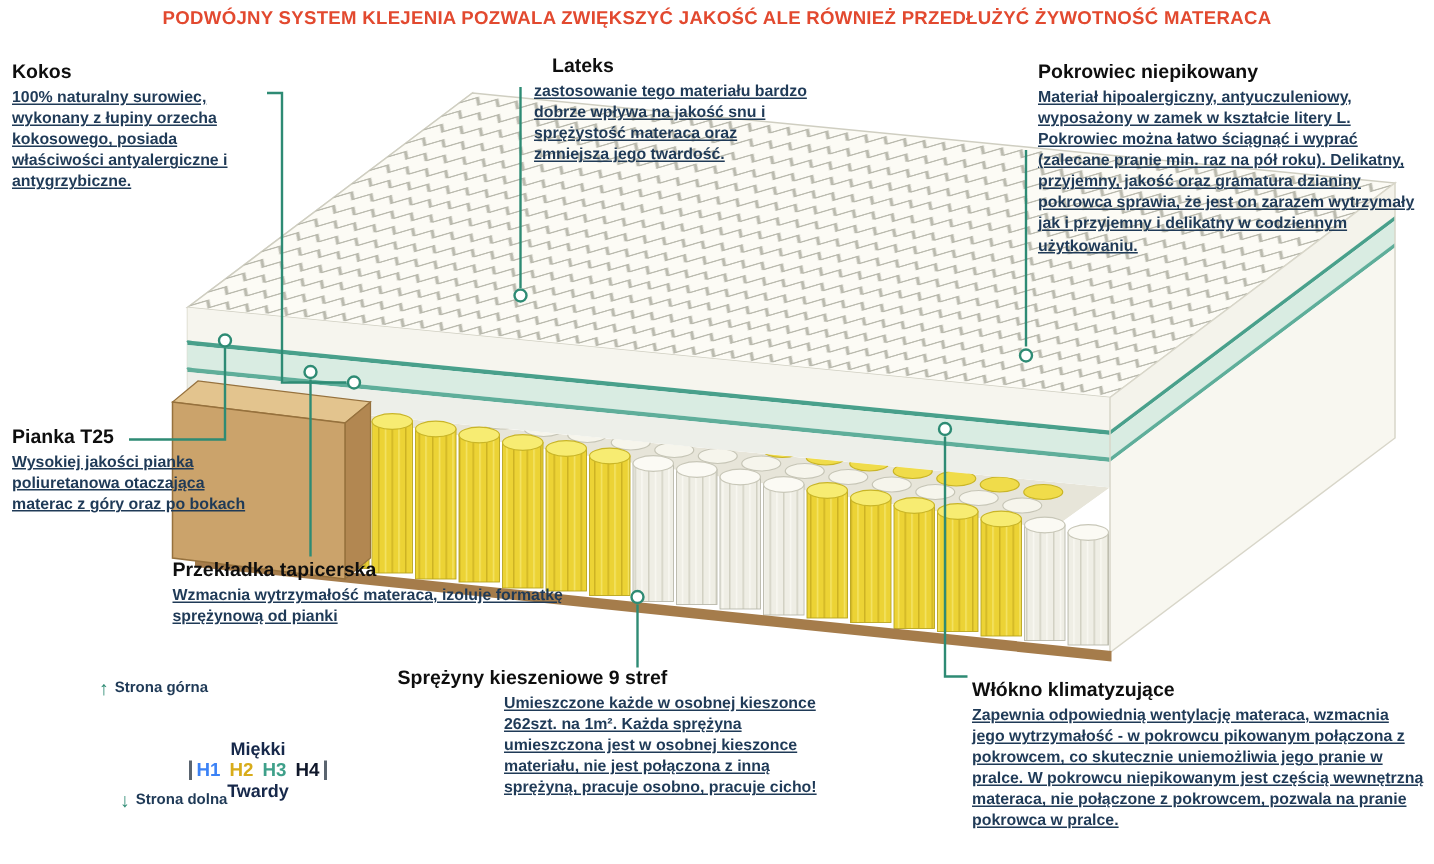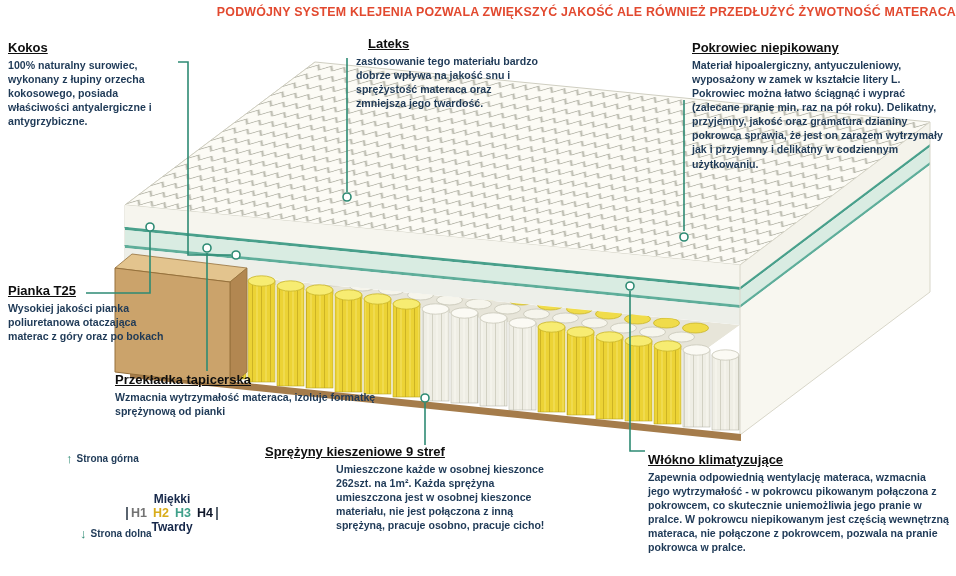--- a/index.html
+++ b/index.html
@@ -1,33 +1,33 @@
 <!DOCTYPE html>
 <html lang="pl"><head>
 <meta charset="utf-8">
 <style>
   html,body{margin:0;padding:0;background:#fff;}
   .page{position:relative;width:956px;height:576px;background:#ffffff;overflow:hidden;
         font-family:"Liberation Sans",sans-serif;}
   .art{position:absolute;left:0;top:0;z-index:1;}
-  .title{position:absolute;top:5px;left:0;right:0;text-align:right;font-size:12.4px;
+  .title{position:absolute;top:5px;left:0;right:0;text-align:center;font-size:12.4px;
          font-weight:700;color:#e2492f;letter-spacing:.2px;z-index:2;}
   .co{position:absolute;z-index:2;}
-  .co h3{margin:0 0 3px;font-size:13px;font-weight:700;color:#0e0e0e;text-decoration:underline;}
-  .co p{margin:0;font-size:10.6px;line-height:1.33;font-weight:700;color:#1f3a57;}
+  .co h3{margin:0 0 3px;font-size:13px;font-weight:700;color:#0e0e0e;}
+  .co p{margin:0;font-size:10.6px;line-height:1.33;font-weight:700;color:#1f3a57;text-decoration:underline;}
   .side-label{position:absolute;z-index:2;display:flex;align-items:center;gap:4px;
               font-size:10px;font-weight:700;color:#1f3a57;}
   .arrow{color:#2e8b74;font-size:13px;line-height:1;}
   .scale-row{position:absolute;left:12px;top:492px;width:320px;display:flex;align-items:center;z-index:2;flex-direction:column;}
   .scale-end{font-size:12px;font-weight:700;color:#16284a;white-space:nowrap;}
   .bracket{flex:1;display:flex;align-items:center;margin:0 7px;}
   .tick{width:2px;height:13px;background:#5a646f;}
   .seg{flex:1;height:2px;background:#aab3bc;}
   .lvl{font-size:12.5px;font-weight:700;padding:0 3px;}
-  .lvl0{color:#737373}.lvl1{color:#d8ac1a}.lvl2{color:#3fa08a}.lvl3{color:#0f172a}
+  .lvl0{color:#3b82f6}.lvl1{color:#d8ac1a}.lvl2{color:#3fa08a}.lvl3{color:#0f172a}
 </style>
 </head>
 <body>
 
 <div class="page">
 
   <svg class="art" width="956" height="576" viewBox="0 0 956 576">
     <defs>
       <pattern id="zigzag" width="26" height="15" patternUnits="userSpaceOnUse" patternTransform="matrix(0.9954,0.0963,-0.799,0.601,315,62)">
         <path d="M0,11 L6.5,4 L13,11 L19.5,4 L26,11" fill="none" stroke="#b9b9ad" stroke-width="1.7"></path>

